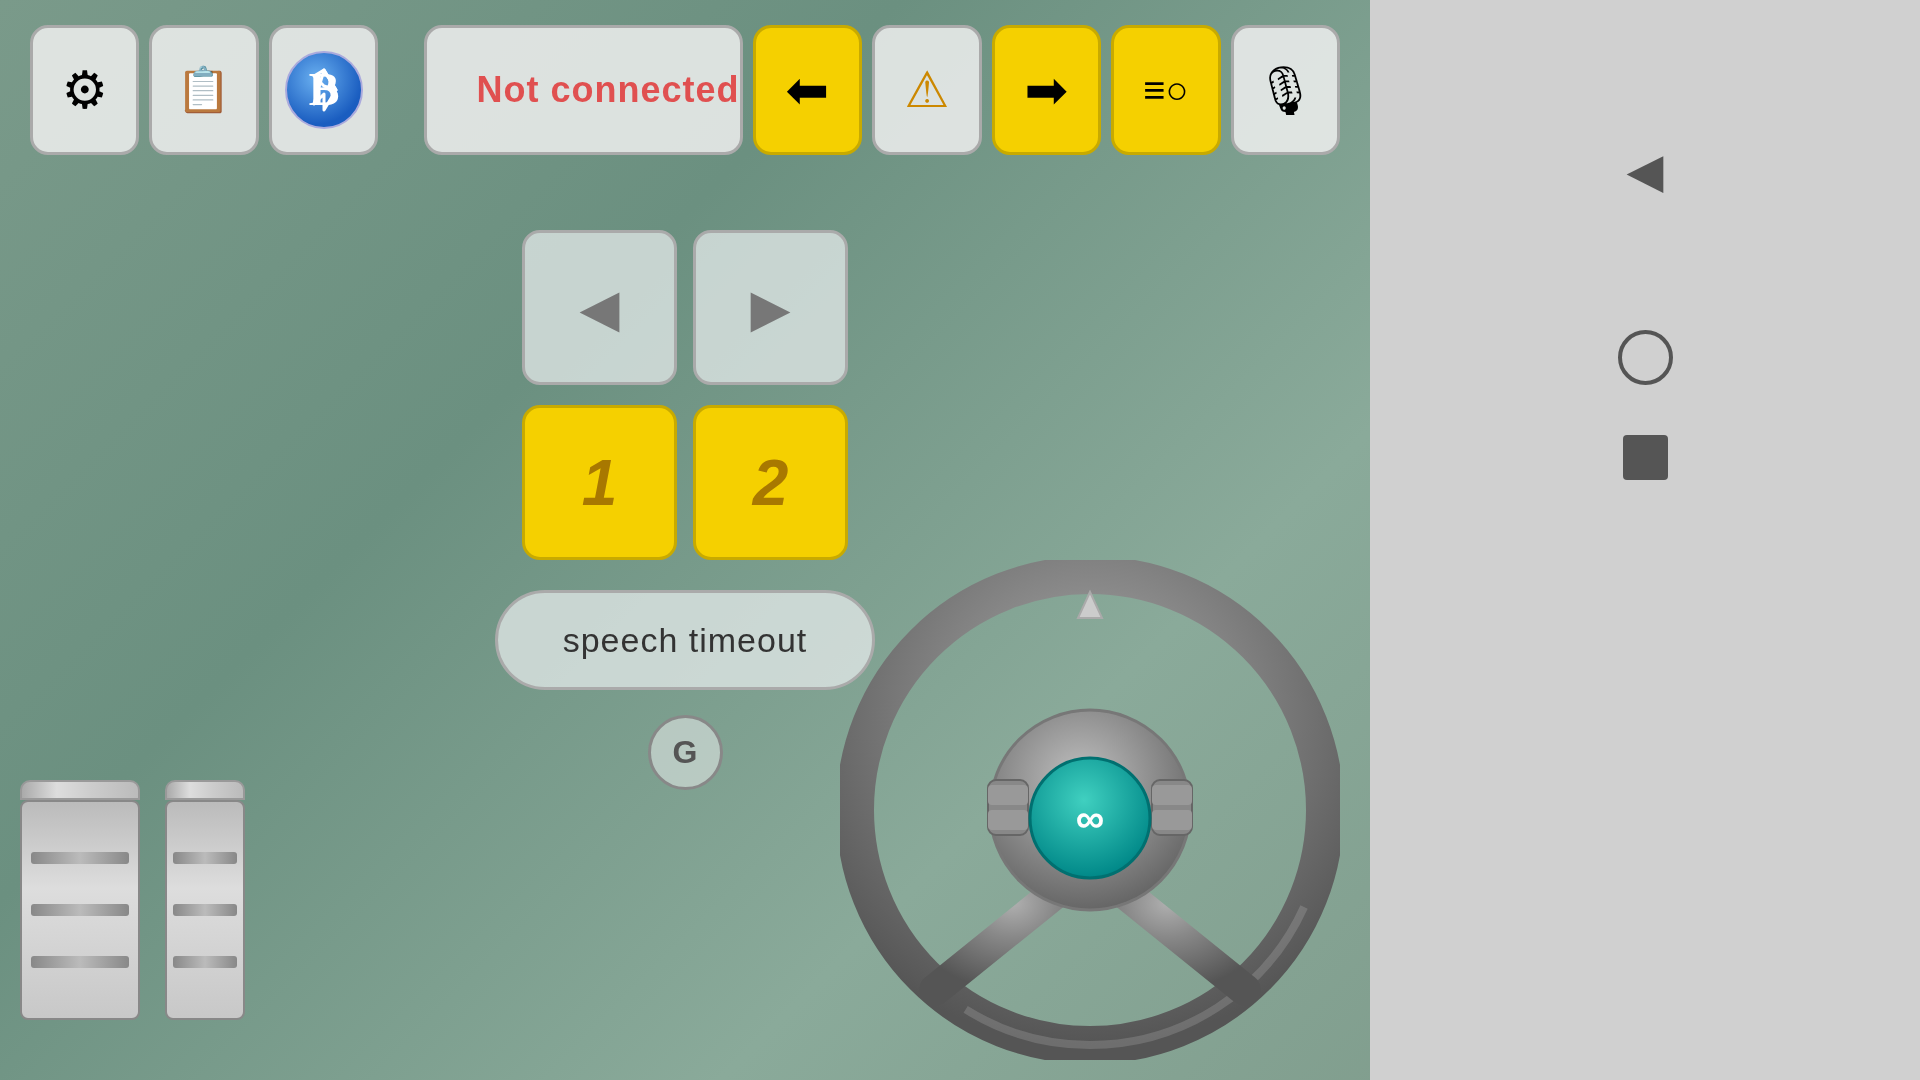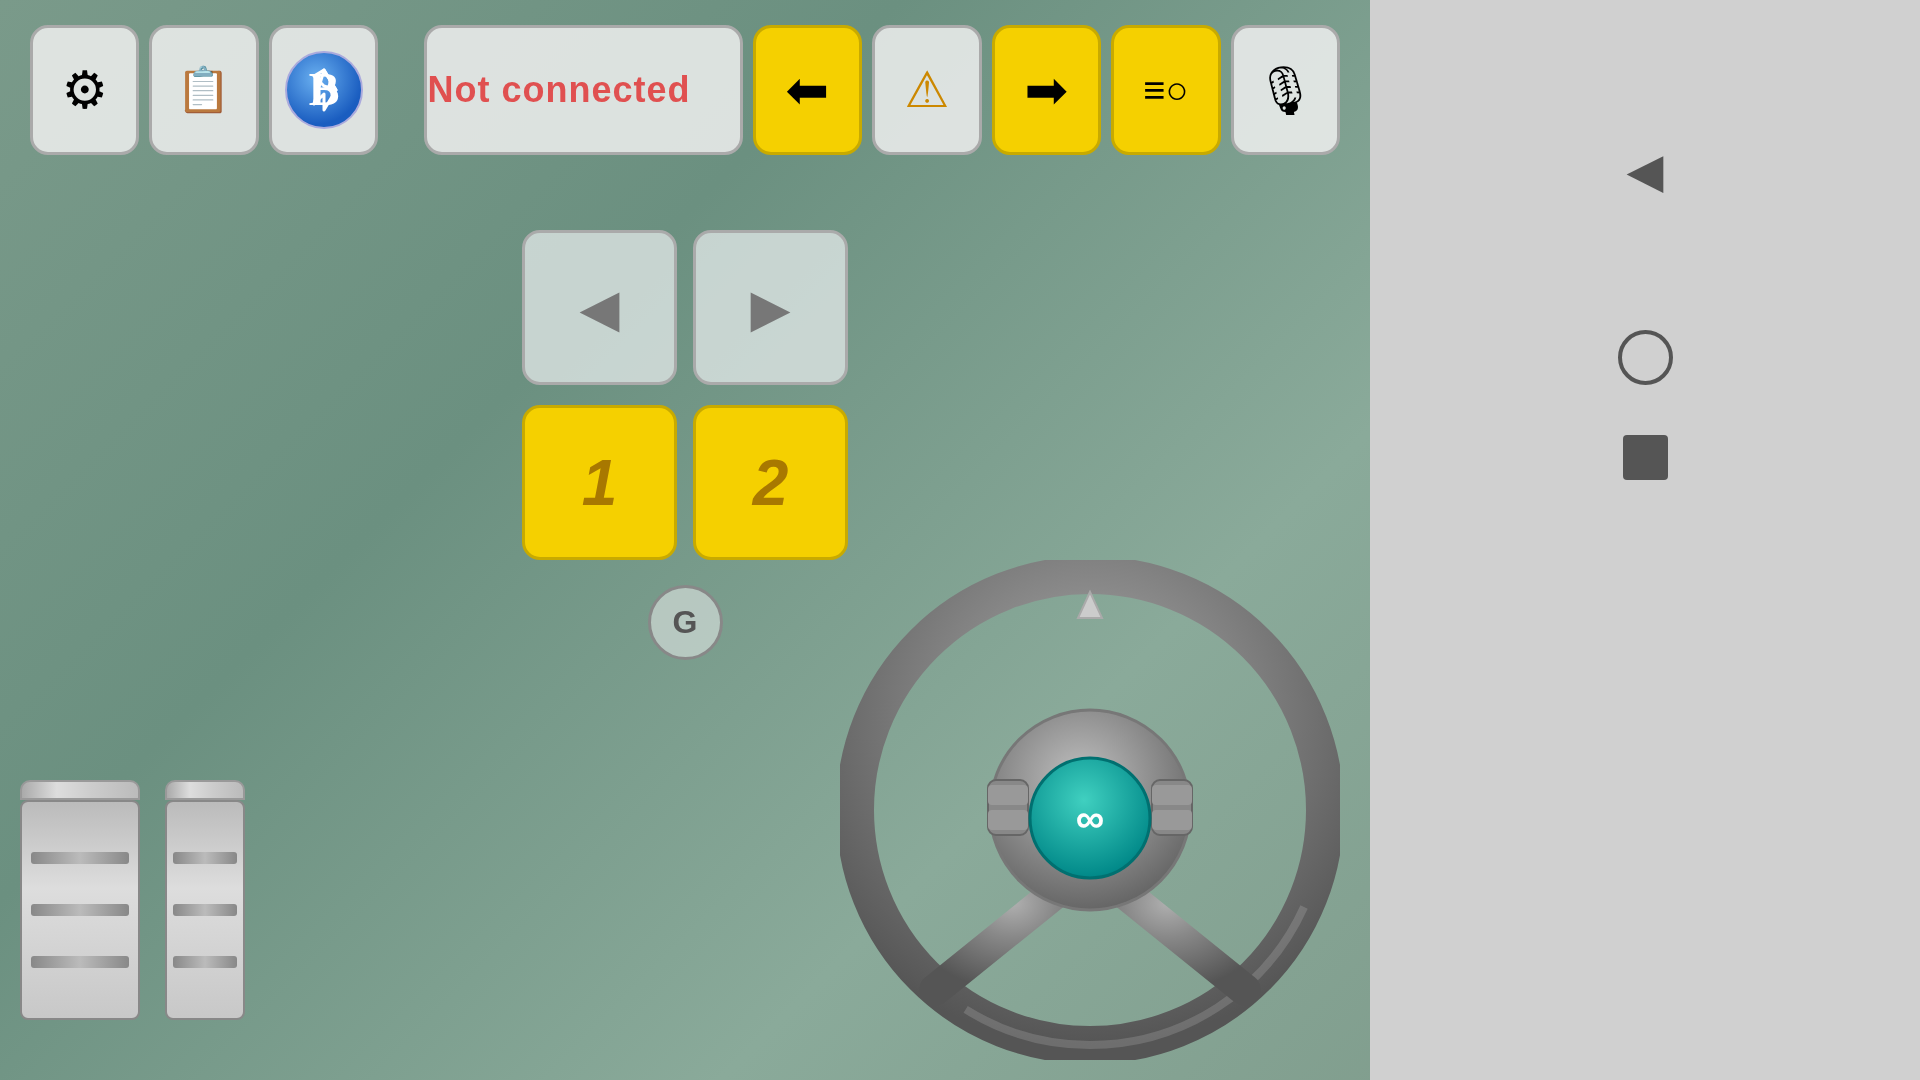--- a/index.html
+++ b/index.html
@@ -59,21 +59,21 @@
       border-color: #c8aa00;
     }
 
     .toolbar-btn.status {
       width: 380px;
       background: rgba(240, 240, 240, 0.85);
       font-size: 36px;
       color: #e05050;
       font-weight: bold;
       letter-spacing: 1px;
-      justify-content: flex-start;
+      justify-content: flex-end;
       margin-left: 36px;
     }
 
     
     .bt-icon {
       width: 80px;
       height: 80px;
     }
 
     
@@ -349,20 +349,23 @@
 
     <div id="num-btns">
       <div class="num-btn">
         <span>1</span>
       </div>
       <div class="num-btn">
         <span>2</span>
       </div>
     </div>
 
+    <div id="speech-timeout-btn">
+      <span>speech timeout</span>
+    </div>
 
     <div id="g-circle">
       <span>G</span>
     </div>
   </div>
 
   <div id="pedals-area">
 
     <div class="pedal pedal-left">
       <div class="pedal-top"></div>

